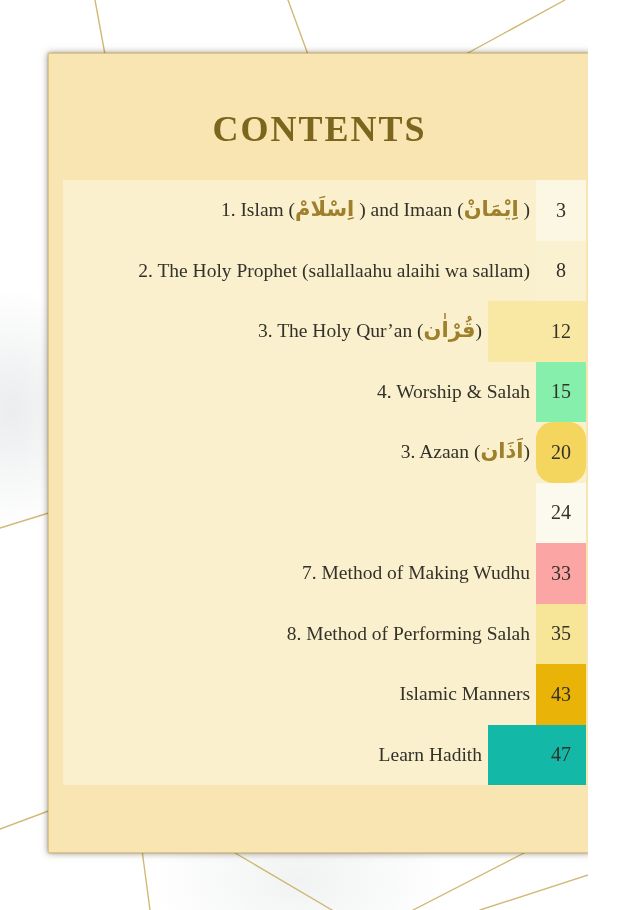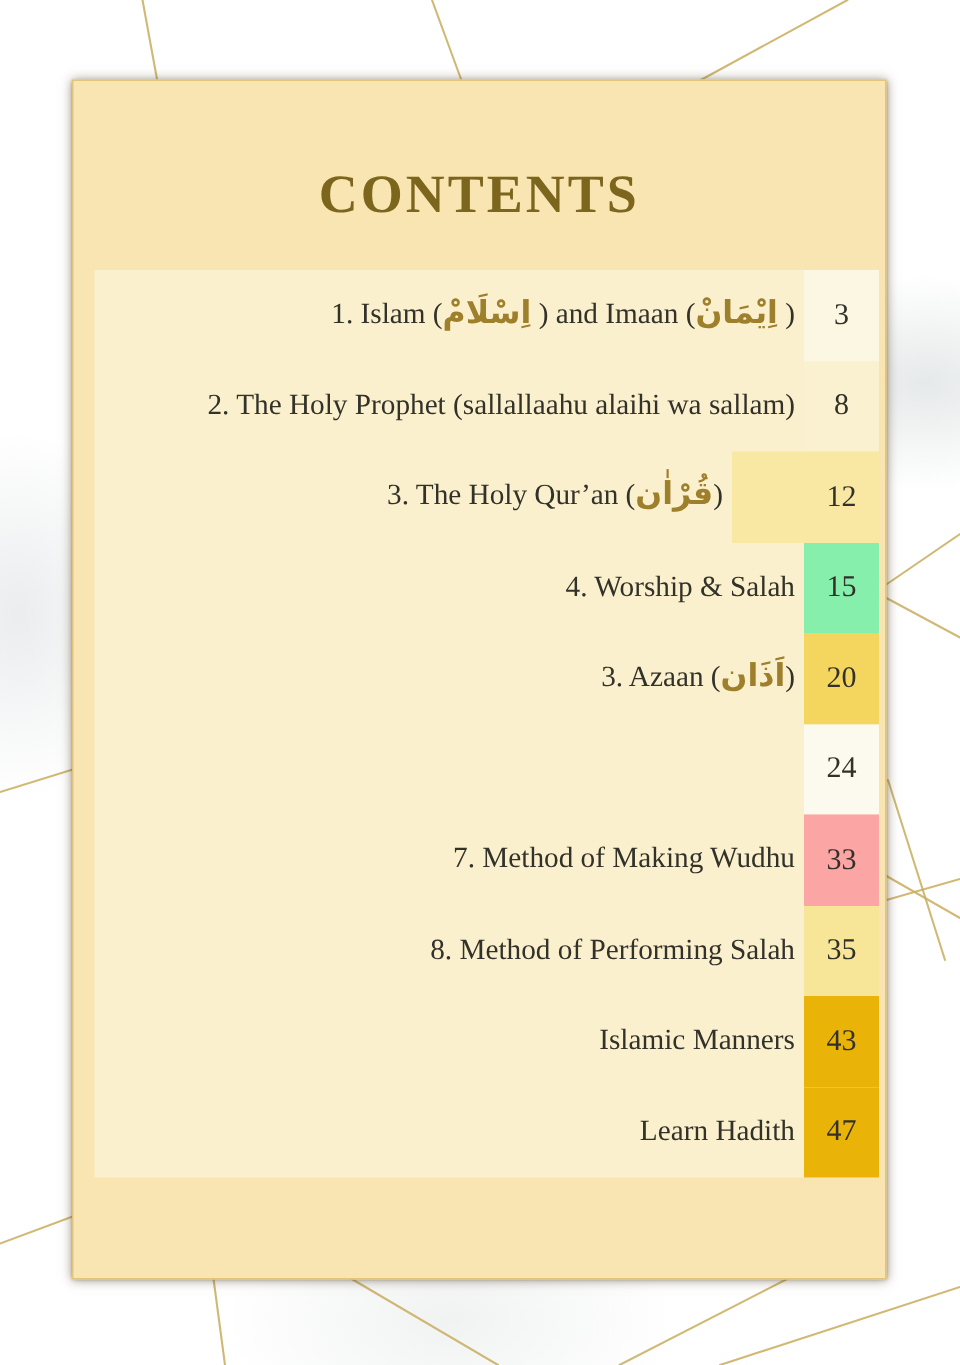--- a/index.html
+++ b/index.html
@@ -1,18 +1,18 @@
 <!DOCTYPE html>
 <html style="--card-bg: #f8e5b1; --panel-bg: #fbf0cd; --title-color: #7c661d; --text-color: #32312a; --arabic-color: #9d7f2c; --line-color: #c9ad5e;"><head>
 <meta charset="utf-8">
 <style>
   html,body{margin:0;padding:0;}
   body{width:640px;height:910px;overflow:hidden;
        font-family:"Liberation Serif", serif;}
-  .stage{position:relative;width:640px;height:910px;overflow:hidden;
+  .stage{position:relative;width:588px;height:910px;overflow:hidden;
     background:
       radial-gradient(150px 100px at 618px 255px, rgba(205,211,212,.50), rgba(205,211,212,0) 72%),
       radial-gradient(120px 170px at 12px 410px, rgba(206,211,213,.42), rgba(206,211,213,0) 72%),
       radial-gradient(220px 130px at 430px 170px, rgba(224,227,227,.38), rgba(224,227,227,0) 75%),
       radial-gradient(200px 120px at 300px 880px, rgba(214,218,218,.35), rgba(214,218,218,0) 75%),
       #ffffff;}
   .bg-lines{position:absolute;left:0;top:0;}
   .bg-lines line{stroke:var(--line-color,#c9ad5e);stroke-width:1.4;stroke-linecap:round;opacity:.85;}
 
   .card{position:absolute;left:48px;top:53px;width:543px;height:800px;
@@ -81,21 +81,21 @@
 
   <div class="row">
     <div class="row-title"><span class="lt">4. Worship &amp; Salah</span></div>
     <div class="row-page" style="background: #86efac;">
       <span>15</span>
     </div>
   </div>
 
   <div class="row">
     <div class="row-title"><span class="lt">3. Azaan (</span><span class="ar">اَذَان</span><span class="lt">)</span></div>
-    <div class="row-page" style="background: rgb(244, 214, 95);">
+    <div class="row-page" style="background: rgb(244, 214, 95); border-radius: 17px;">
       <span>20</span>
     </div>
   </div>
 
   <div class="row">
     <div class="row-page" style="background: rgb(252, 250, 239);">
       <span>24</span>
     </div>
   </div>
 
@@ -115,20 +115,20 @@
 
   <div class="row">
     <div class="row-title"><span class="lt">Islamic Manners</span></div>
     <div class="row-page" style="background: #eab308;">
       <span>43</span>
     </div>
   </div>
 
   <div class="row">
     <div class="row-title"><span class="lt">Learn Hadith</span></div>
-    <div class="row-page" style="background: #eab308;">
+    <div class="row-page" style="background: #14b8a6; padding-left: 48px;">
       <span>47</span>
     </div>
   </div>
 </div>
   </div>
 
 </div>
 
 </body></html>

